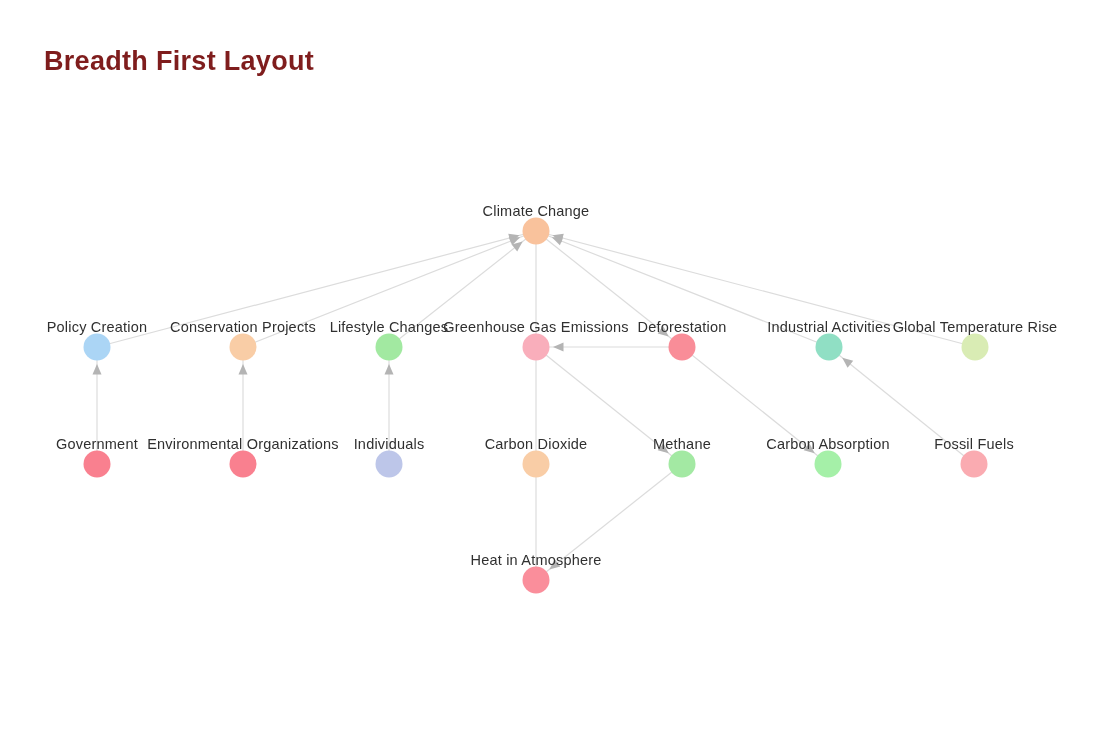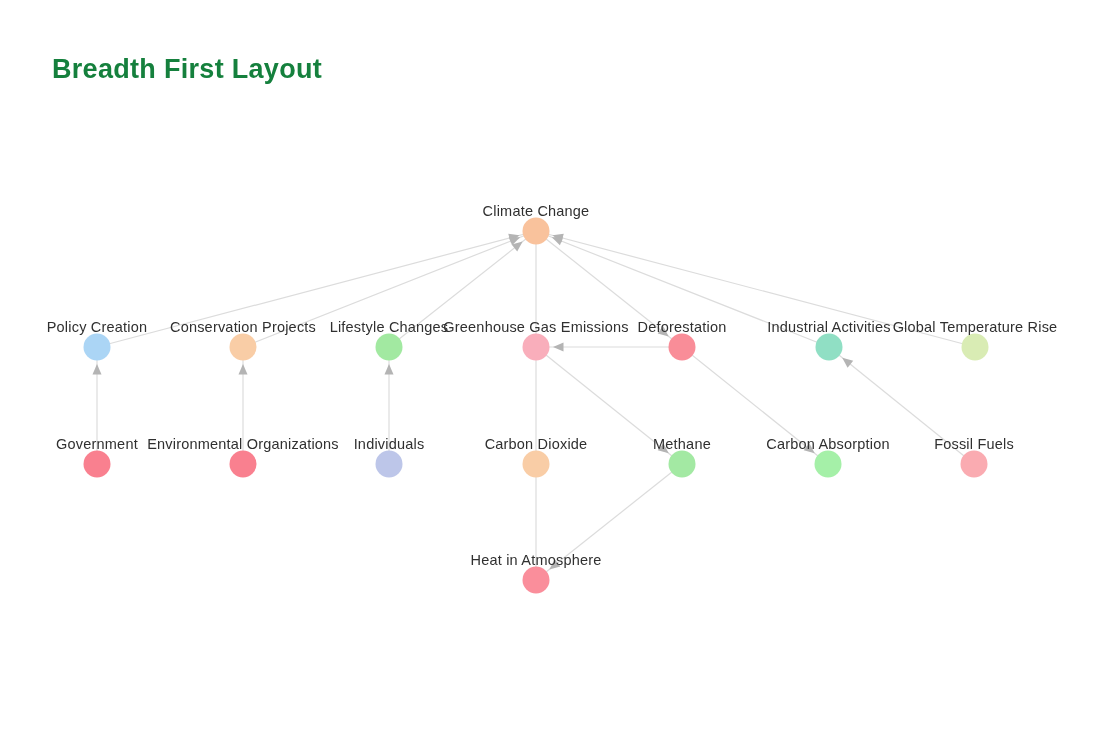--- a/index.html
+++ b/index.html
@@ -8,25 +8,25 @@
     width: 1113px;
     height: 747px;
     background: #ffffff;
     overflow: hidden;
     font-family: "Liberation Sans", sans-serif;
   }
   .page-title {
     position: absolute;
     left: 36px;
     top: 38px;
-    margin: 16px;
+    margin: 8px;
     font-size: 27px;
     font-weight: bold;
     letter-spacing: 0.3px;
-    color: #15803d;
+    color: #7f1d1d;
     font-family: "Liberation Sans", sans-serif;
   }
   .graph-canvas {
     position: absolute;
     left: 0;
     top: 0;
     width: 1113px;
     height: 559px;
   }
   svg text {

